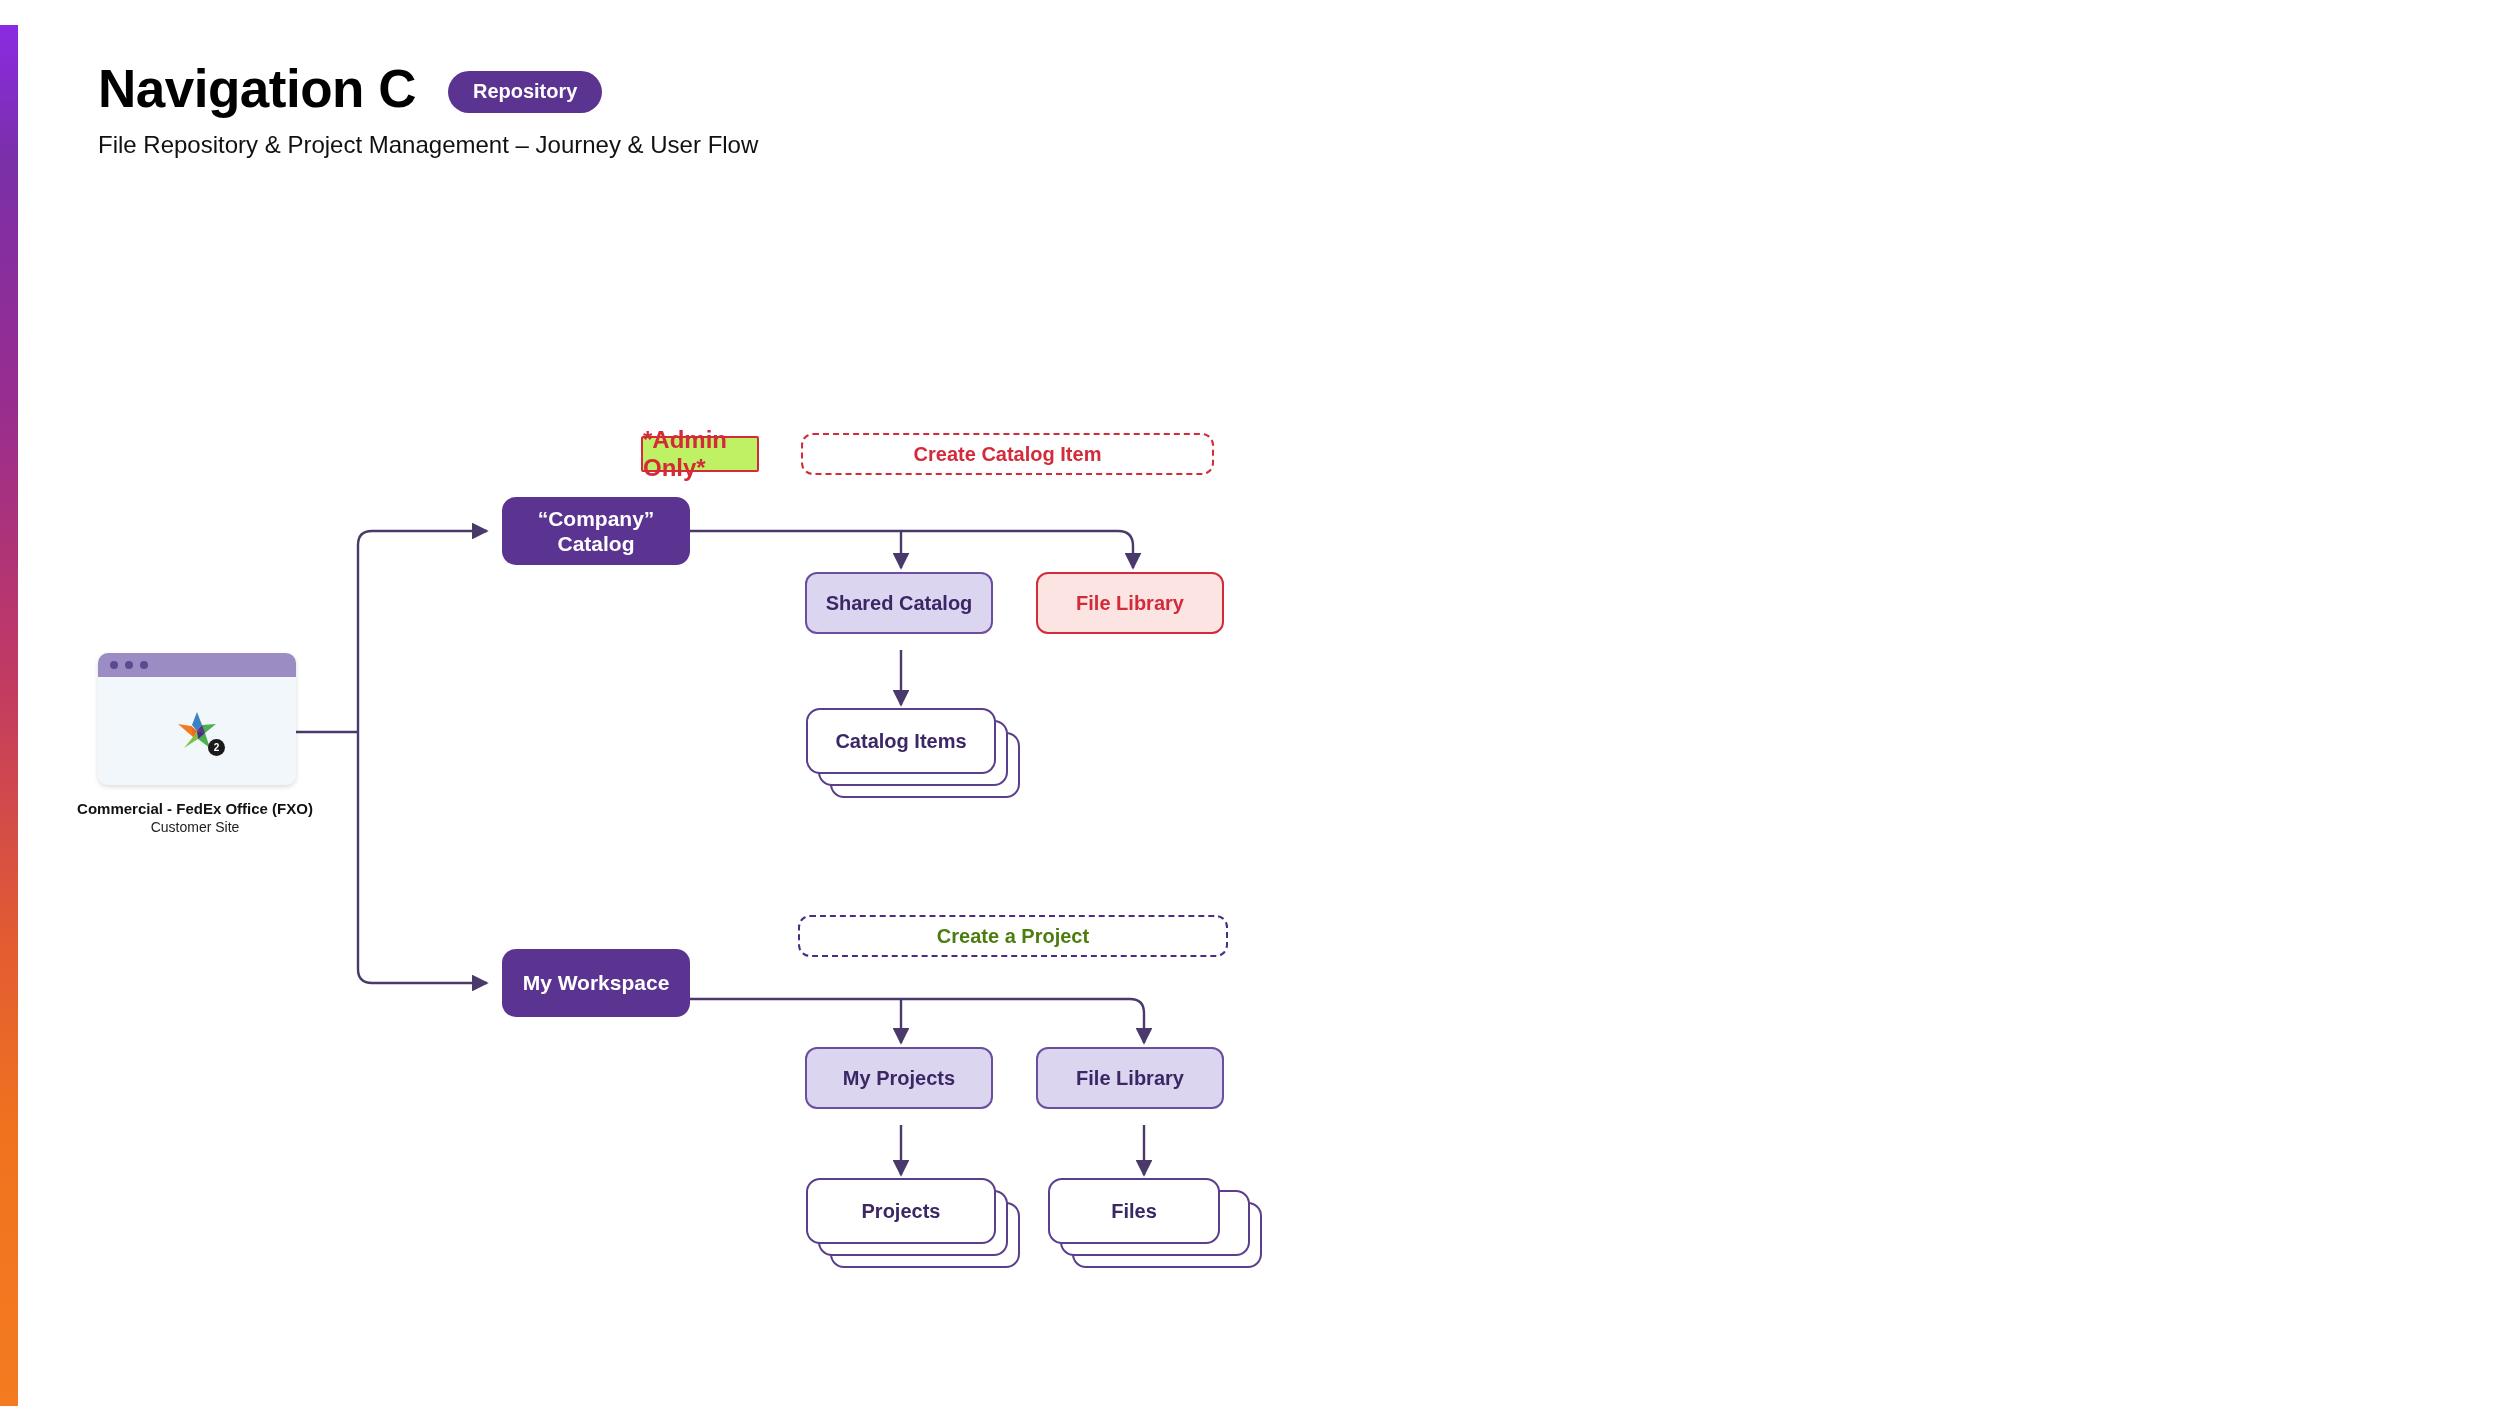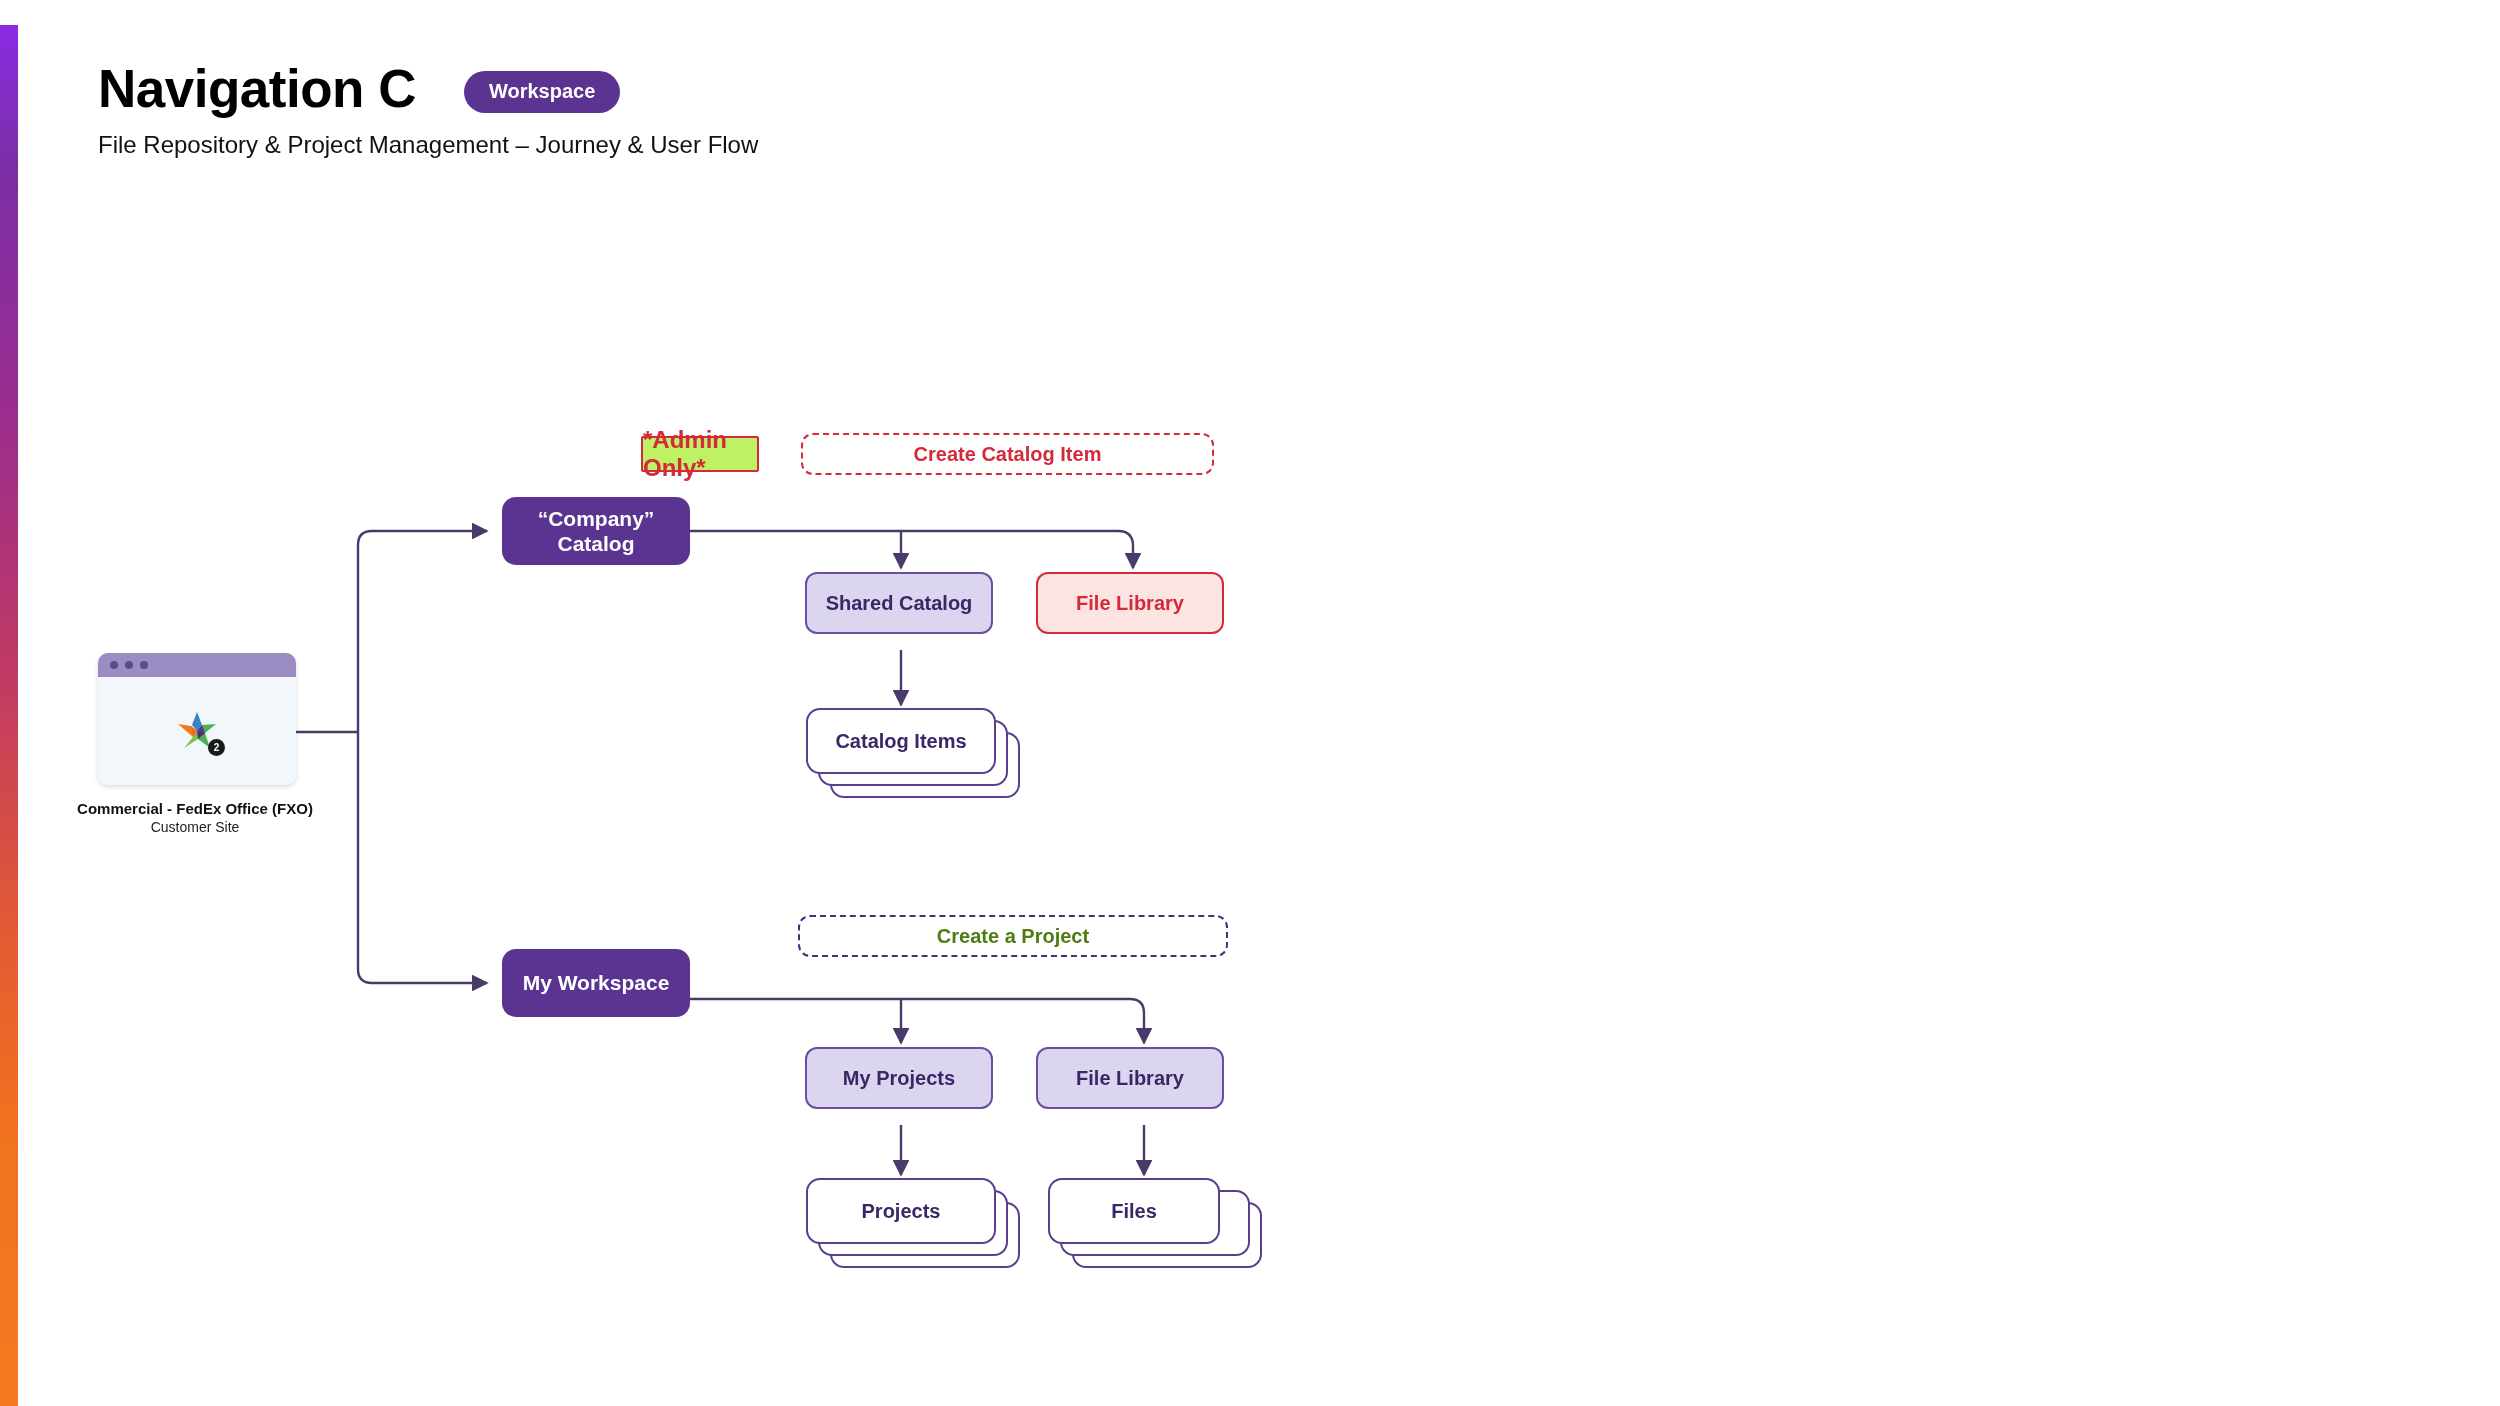--- a/index.html
+++ b/index.html
@@ -39,21 +39,21 @@
 
   
   .header {
     position: absolute;
     left: 98px;
     top: 62px;
   }
   .title-row {
     display: flex;
     align-items: center;
-    gap: 48px;
+    gap: 32px;
   }
   .page-title {
     font-size: 53px;
     font-weight: 700;
     color: #000000;
     letter-spacing: -0.5px;
     line-height: 1;
   }
   .badge {
     display: inline-flex;
@@ -260,21 +260,21 @@
 </head>
 <body>
 
 <div id="page">
 
   <div class="accent-strip"></div>
 
   <div class="header">
     <div class="title-row">
       <div class="page-title">Navigation C</div>
-      <div class="badge">Workspace</div>
+      <div class="badge">Repository</div>
     </div>
     <div class="subtitle-row">
       <span class="subtitle-main">File Repository &amp; Project Management</span>
       <span class="subtitle-dash">–</span>
       <span class="subtitle-italic">Journey &amp; User Flow</span>
     </div>
   </div>
 
   <div class="canvas">
 

